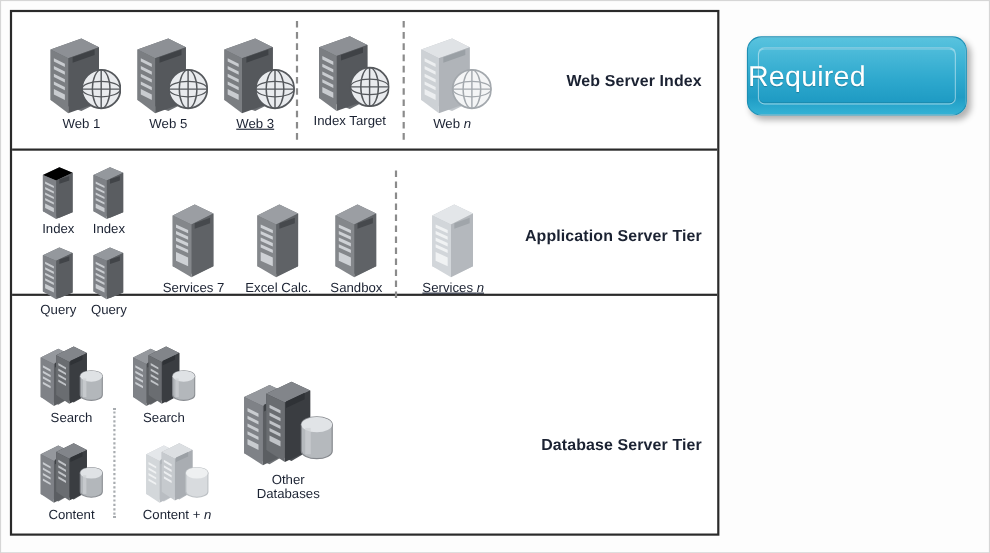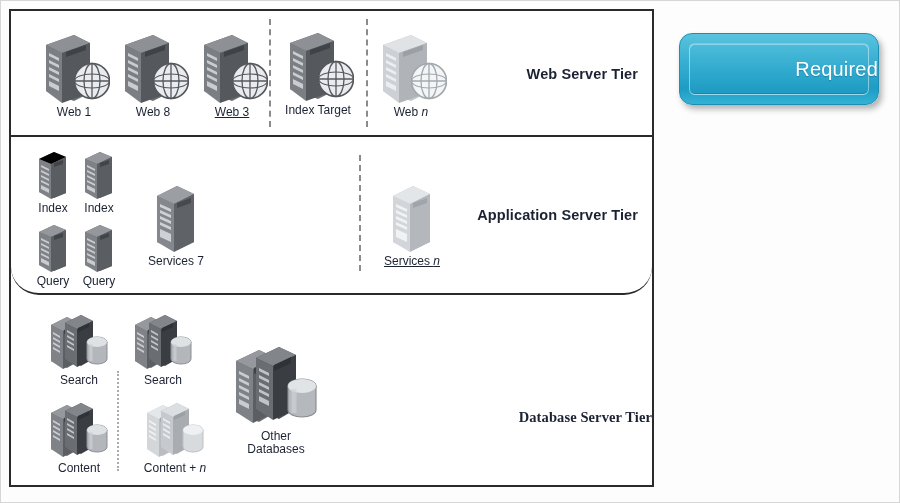--- a/index.html
+++ b/index.html
@@ -23,22 +23,22 @@
     width:645px;height:478px;
     background:#ffffff;
     border:2px solid #2a2a2a;
     box-sizing:border-box;
   }
   .tier{
     position:absolute;left:0;width:100%;
     box-sizing:border-box;
   }
   #tier-web{top:0;height:126px;border-bottom:2px solid #2a2a2a;}
-  #tier-app{top:126px;height:158px;border-bottom:2px solid #2a2a2a;border-radius:28px;}
-  #tier-db{top:288px;height:178px;margin-left:14px;}
+  #tier-app{top:126px;height:132px;border-bottom:2px solid #2a2a2a;}
+  #tier-db{top:288px;height:178px;}
 
   .tier-label{
     position:absolute;
     right:14px;
     font-weight:bold;
     font-size:14.5px;
     color:#1b2232;
     letter-spacing:.1px;
     white-space:nowrap;
   }
@@ -62,23 +62,23 @@
     border-left:2px dashed #8b8b8b;
   }
   .vsep.dotted{border-left:2px dotted #9a9a9a;}
 
   
   .legend-btn{
     position:absolute;
     width:200px;height:72px;
     border-radius:13px;
     box-sizing:border-box;
-    display:flex;align-items:center;justify-content:flex-end;
+    display:flex;align-items:center;justify-content:flex-start;
     color:#ffffff;
-    font-size:20px;
+    font-size:26px;
     letter-spacing:.2px;
     text-shadow:0 1px 1px rgba(0,0,0,.22);
     box-shadow:3px 4px 6px rgba(0,0,0,.30);
   }
   .legend-btn .inner{
     position:absolute;
     left:9px;right:9px;top:9px;bottom:9px;
     border-radius:6px;
     box-sizing:border-box;
   }
@@ -160,21 +160,21 @@
           </g>
           <polygon points="28,21 48,14 48,19 28,26" fill="#3f4246"></polygon>
           <g transform="translate(36,32)">
             <circle cx="18" cy="18" r="17.5" fill="#e9ebee" stroke="#55585c" stroke-width="1.6"></circle>
             <ellipse cx="18" cy="18" rx="8" ry="17.5" fill="none" stroke="#55585c" stroke-width="1.3"></ellipse>
             <line x1="0.5" y1="18" x2="35.5" y2="18" stroke="#55585c" stroke-width="1.3"></line>
             <ellipse cx="18" cy="18" rx="17.5" ry="7" fill="none" stroke="#55585c" stroke-width="1.1"></ellipse>
             <line x1="18" y1="0.5" x2="18" y2="35.5" stroke="#55585c" stroke-width="1.3"></line>
           </g>
         </svg>
-        <span class="cap">Web 8</span>
+        <span class="cap">Web 5</span>
       </div>
 
       <div class="node" style="left:180px;top:20px;width:82px;text-decoration:underline;">
         <svg width="72" height="74" viewBox="0 0 72 74">
           <polygon points="8,14 36,4 52,12 52,62 36,70 8,60" fill="#6b6e72"></polygon>
           <polygon points="8,14 36,4 52,12 24,22" fill="#8d9095"></polygon>
           <polygon points="24,22 52,12 52,62 24,72" fill="#55585c"></polygon>
           <polygon points="8,14 24,22 24,72 8,60" fill="#7b7e82"></polygon>
           <g fill="#c9ccd0">
             <polygon points="11,22 21,27 21,30 11,25"></polygon>
@@ -238,21 +238,21 @@
             <circle cx="18" cy="18" r="17.5" fill="#f4f5f6" stroke="#a3a8ad" stroke-width="1.6"></circle>
             <ellipse cx="18" cy="18" rx="8" ry="17.5" fill="none" stroke="#a3a8ad" stroke-width="1.3"></ellipse>
             <line x1="0.5" y1="18" x2="35.5" y2="18" stroke="#a3a8ad" stroke-width="1.3"></line>
             <ellipse cx="18" cy="18" rx="17.5" ry="7" fill="none" stroke="#a3a8ad" stroke-width="1.1"></ellipse>
             <line x1="18" y1="0.5" x2="18" y2="35.5" stroke="#a3a8ad" stroke-width="1.3"></line>
           </g>
         </svg>
         <span class="cap">Web <i>n</i></span>
       </div>
 
-      <div class="tier-label" style="top:55px;">Web Server Tier</div>
+      <div class="tier-label" style="top:55px;">Web Server Index</div>
     </div>
 
     <div class="tier" id="tier-app">
 
       <div class="vsep" style="left:348px;top:18px;height:116px;"></div>
 
       <div class="node" style="left:16px;top:12px;width:52px;">
         <svg width="36" height="52" viewBox="0 0 36 52">
           <polygon points="4,10 19,3 31,8 31,44 19,49 4,43" fill="#6b6e72"></polygon>
           <polygon points="4,10 19,3 31,8 16,15" fill="#9498
@@ -336,21 +336,55 @@
               <polygon points="8,28 19,33 19,36 8,31"></polygon>
             <polygon points="8,34 19,39 19,42 8,37"></polygon>
               <polygon points="8,40 19,45 19,48 8,43"></polygon>
             <polygon points="8,47 19,52 19,60 8,55"></polygon>
           </g>
           <polygon points="25,21 39,16 39,21 25,26" fill="#46494d"></polygon>
         </svg>
         <span class="cap">Services 7</span>
       </div>
 
-
+      <div class="node" style="left:205px;top:45px;width:74px;">
+        <svg width="48" height="72" viewBox="0 0 48 72">
+          <polygon points="5,14 25,4 42,12 42,60 25,68 5,60" fill="#74777b"></polygon>
+          <polygon points="5,14 25,4 42,12 22,22" fill="#9b9ea3"></polygon>
+          <polygon points="22,22 42,12 42,60 22,70" fill="#5f6266"></polygon>
+          <polygon points="5,14 22,22 22,70 5,60" fill="#84878b"></polygon>
+          <g fill="#ced1d5">
+            <polygon points="8,22 19,27 19,30 8,25"></polygon>
+              <polygon points="8,28 19,33 19,36 8,31"></polygon>
+            <polygon points="8,34 19,39 19,42 8,37"></polygon>
+              <polygon points="8,40 19,45 19,48 8,43"></polygon>
+            <polygon points="8,47 19,52 19,60 8,55"></polygon>
+          </g>
+          <polygon points="25,21 39,16 39,21 25,26" fill="#46494d"></polygon>
+        </svg>
+        <span class="cap">Excel Calc.</span>
+      </div>
+
+      <div class="node" style="left:281px;top:45px;width:64px;">
+        <svg width="48" height="72" viewBox="0 0 48 72">
+          <polygon points="5,14 25,4 42,12 42,60 25,68 5,60" fill="#74777b"></polygon>
+          <polygon points="5,14 25,4 42,12 22,22" fill="#9b9ea3"></polygon>
+          <polygon points="22,22 42,12 42,60 22,70" fill="#5f6266"></polygon>
+          <polygon points="5,14 22,22 22,70 5,60" fill="#84878b"></polygon>
+          <g fill="#ced1d5">
+            <polygon points="8,22 19,27 19,30 8,25"></polygon>
+              <polygon points="8,28 19,33 19,36 8,31"></polygon>
+            <polygon points="8,34 19,39 19,42 8,37"></polygon>
+              <polygon points="8,40 19,45 19,48 8,43"></polygon>
+            <polygon points="8,47 19,52 19,60 8,55"></polygon>
+          </g>
+          <polygon points="25,21 39,16 39,21 25,26" fill="#46494d"></polygon>
+        </svg>
+        <span class="cap">Sandbox</span>
+      </div>
 
       <div class="node" style="left:364px;top:45px;width:74px;text-decoration:underline;">
         <svg width="48" height="72" viewBox="0 0 48 72">
           <polygon points="5,14 25,4 42,12 42,60 25,68 5,60" fill="#c6cace"></polygon>
           <polygon points="5,14 25,4 42,12 22,22" fill="#e3e6e9"></polygon>
           <polygon points="22,22 42,12 42,60 22,70" fill="#b4b8bd"></polygon>
           <polygon points="5,14 22,22 22,70 5,60" fill="#d2d6da"></polygon>
           <g fill="#f0f2f3">
             <polygon points="8,22 19,27 19,30 8,25"></polygon>
               <polygon points="8,28 19,33 19,36 8,31"></polygon>
@@ -534,21 +568,21 @@
           <g>
             <ellipse cx="72" cy="45" rx="14" ry="7" fill="#d5d8db" stroke="#85888d" stroke-width="1.1"></ellipse>
             <path d="M58,45 L58,69 A14,7 0 0 0 86,69 L86,45 Z" fill="#b5b9bd" stroke="#85888d" stroke-width="1.1"></path>
             <ellipse cx="72" cy="45" rx="14" ry="7" fill="#e1e4e7"></ellipse>
             <path d="M64,48 L64,72" stroke="#d0d3d6" stroke-width="5" opacity=".65"></path>
           </g>
         </svg>
         <span class="cap">Other<br>Databases</span>
       </div>
 
-      <div class="tier-label" style="top:110px;font-family:Liberation Serif, serif;">Database Server Tier</div>
+      <div class="tier-label" style="top:98px;">Database Server Tier</div>
     </div>
   </div>
 
   <div class="legend-btn" id="btn-required">
     <span class="inner"></span>
     <span class="lbl">Required</span>
   </div>
 
 
 </div>

